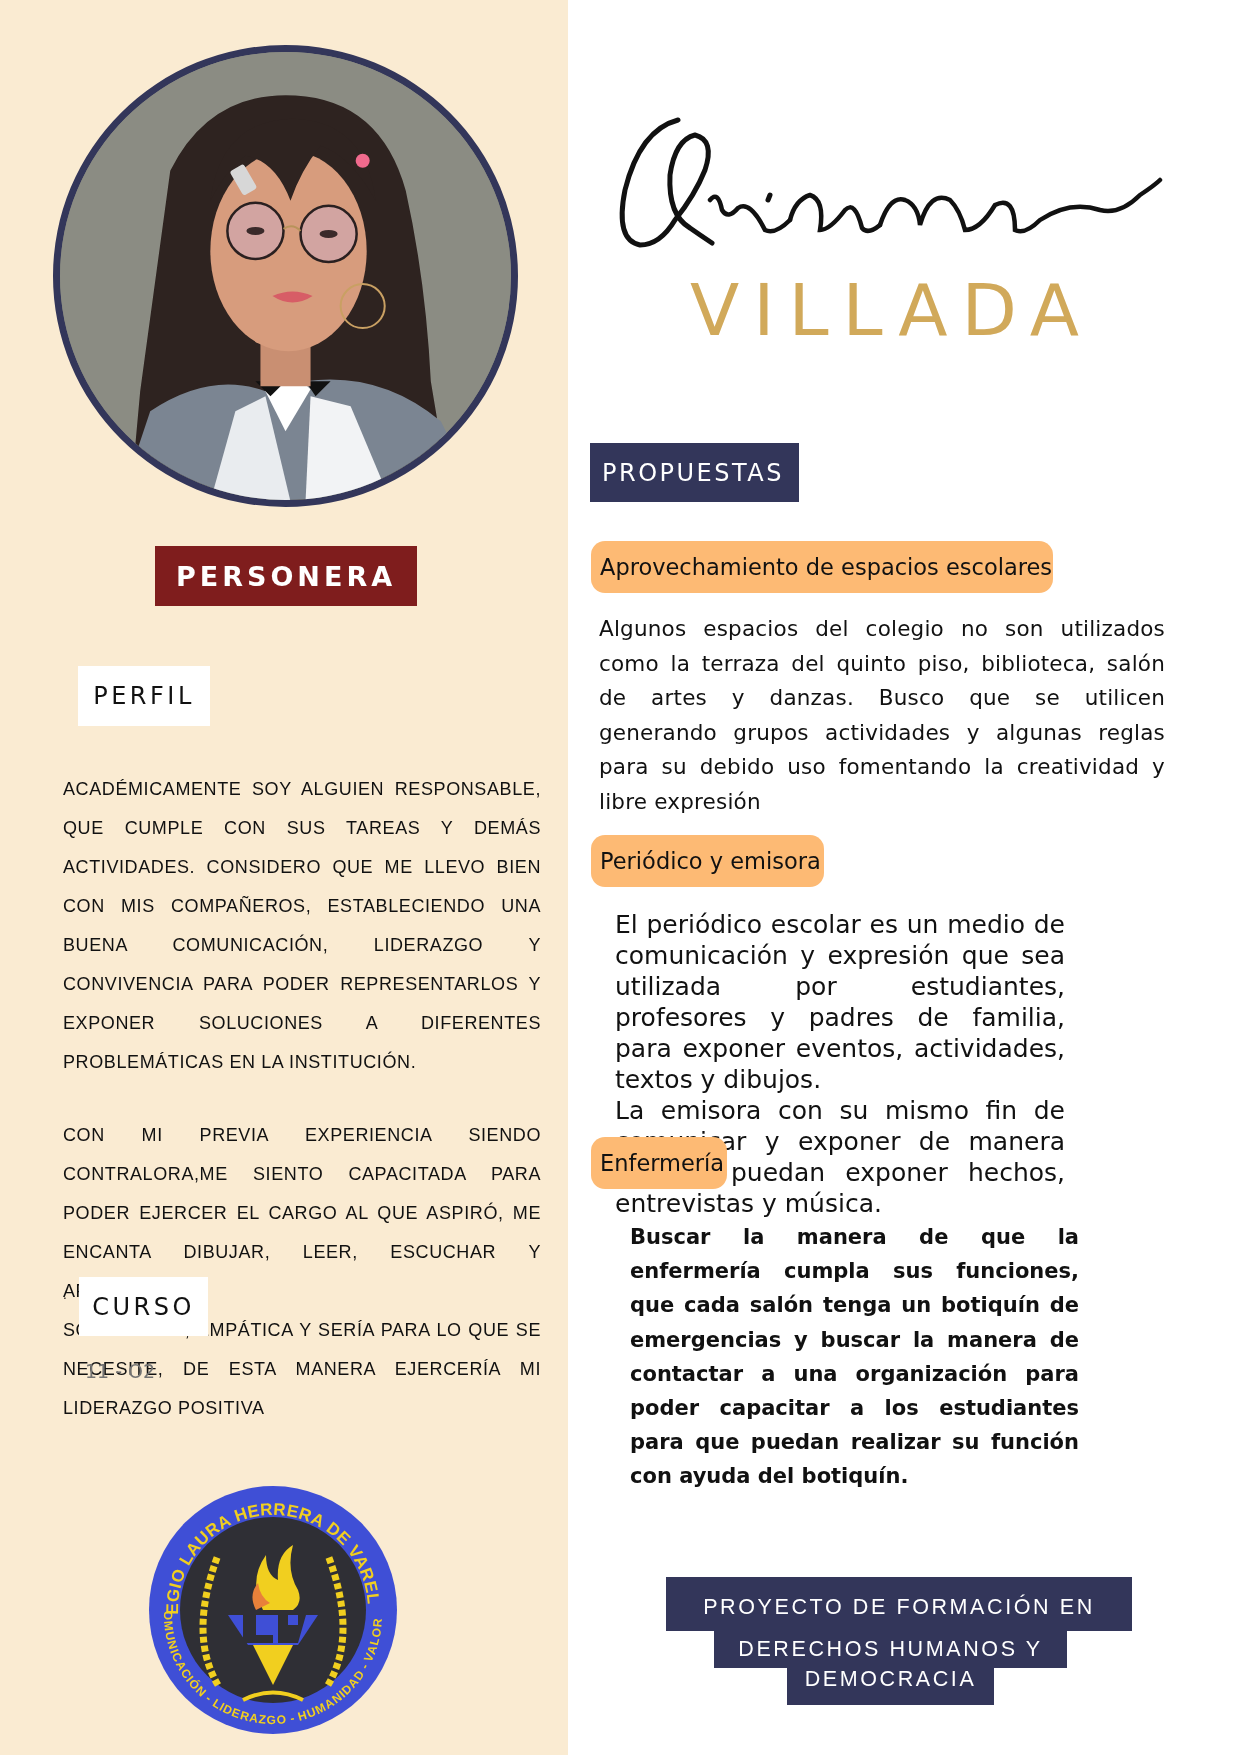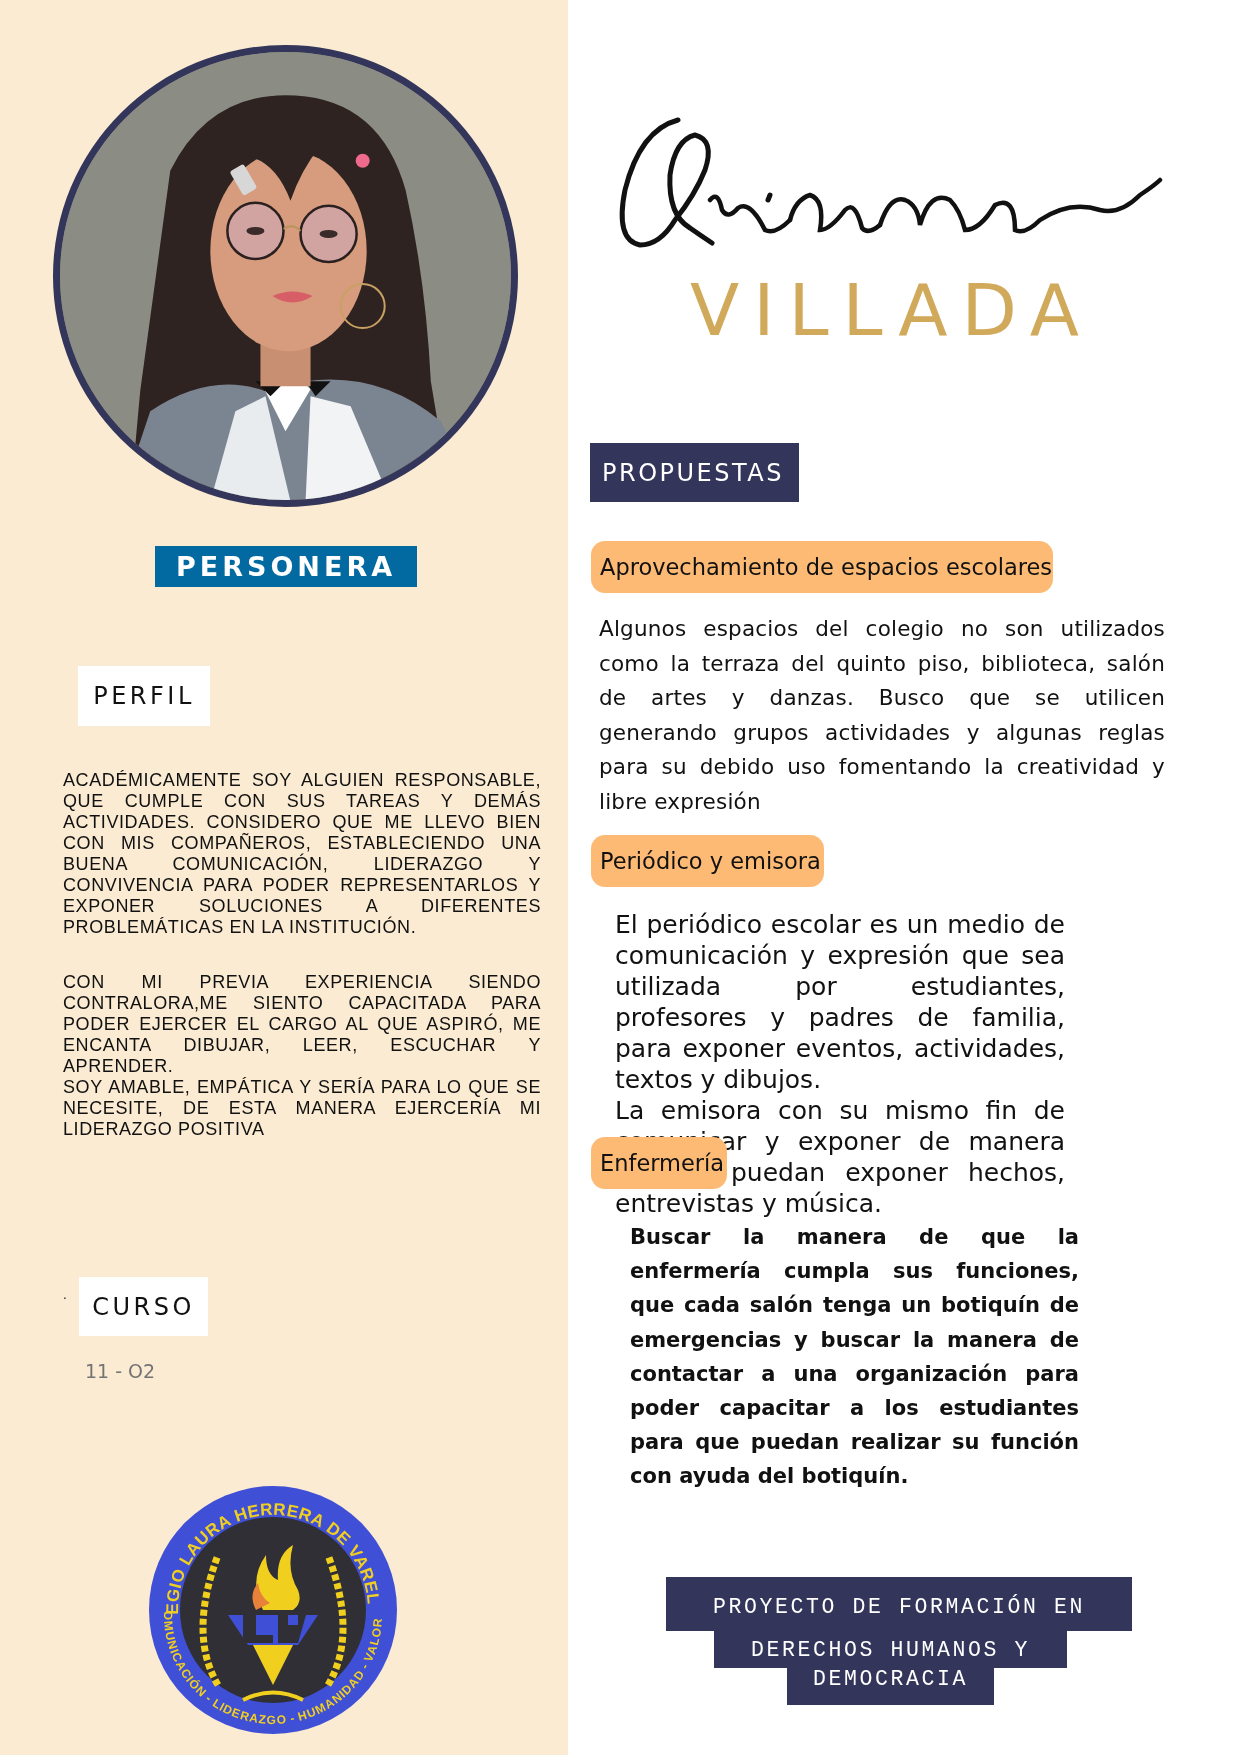--- a/index.html
+++ b/index.html
@@ -9,37 +9,37 @@
   .left-panel { position: absolute; left: 0; top: 0; width: 568px; height: 1755px; background: #faebd2; }
 
   .photo-frame {
     position: absolute; left: 53px; top: 45px; width: 465px; height: 462px;
     border-radius: 50%; border: 7px solid #33365a; overflow: hidden;
     background: radial-gradient(ellipse at 50% 35%, #9a9a90 0%, #86877e 60%, #6e6f68 100%);
   }
   .photo-frame svg { width: 100%; height: 100%; display: block; }
 
   .role-badge {
-    position: absolute; left: 155px; top: 546px; width: 262px; height: 41px;
-    background: #0369a1; color: #fff; display: flex; align-items: center; justify-content: center;
+    position: absolute; left: 155px; top: 546px; width: 262px; height: 60px;
+    background: #7f1d1d; color: #fff; display: flex; align-items: center; justify-content: center;
     font-family: "DejaVu Sans", sans-serif; font-weight: bold; font-size: 27px; letter-spacing: 4px;
   }
 
   .label-box {
     position: absolute; background: #ffffff; color: #111;
     display: flex; align-items: center; justify-content: center;
     font-family: "DejaVu Sans", sans-serif; font-size: 24px; letter-spacing: 3.5px;
   }
   .perfil-box { left: 78px; top: 666px; width: 132px; height: 60px; }
   .curso-box  { left: 79px; top: 1277px; width: 129px; height: 59px; }
 
   .profile-text {
     position: absolute; left: 63px; top: 770px; width: 478px;
     font-family: "Liberation Sans", sans-serif; font-stretch: condensed;
-    font-size: 18px; line-height: 21px; text-transform: uppercase; text-align: justify;
+    font-size: 18px; line-height: 39px; text-transform: uppercase; text-align: justify;
     color: #111; letter-spacing: 0.6px; transform-origin: left top;
   }
   .profile-text p { margin: 0; }
   .profile-text .gap { height: 33.5px; }
 
   .stray-dot { position: absolute; left: 63px; top: 1289px; font-size: 12px; line-height: 12px; color: #111; }
 
   .course-value {
     position: absolute; left: 85px; top: 1360px; font-size: 19px; color: #737373;
     font-family: "DejaVu Sans", sans-serif;
@@ -77,21 +77,21 @@
     text-align-last: left;
   }
   .ptext-1 { left: 599px; top: 612px; width: 566px; font-size: 21.5px; line-height: 34.5px; letter-spacing: 0.2px; }
   .ptext-2 { left: 615px; top: 909px; width: 450px; font-size: 25px; line-height: 31px; }
   .ptext-2 p { margin: 0; }
   .ptext-3 { left: 630px; top: 1220px; width: 449px; font-size: 21px; line-height: 34.2px; font-weight: bold; }
 
   .footer-banner { position: absolute; left: 666px; top: 1577px; width: 466px; height: 128px; }
   .fb-line {
     position: absolute; background: #33365a; color: #fff;
-    font-family: Liberation Mono, monospace; font-size: 21.5px; letter-spacing: 2.6px;
+    font-family: Liberation Sans, sans-serif; font-size: 21.5px; letter-spacing: 2.6px;
     display: flex; align-items: center; justify-content: center; white-space: nowrap;
   }
   .fb-1 { left: 0; top: 0; width: 466px; height: 54px; padding-top: 6px; }
   .fb-2 { left: 48px; top: 54px; width: 353px; height: 37px; }
   .fb-3 { left: 121px; top: 91px; width: 207px; height: 37px; padding-bottom: 15px; }
 </style>
 </head>
 <body>
 
 <div class="left-panel">

